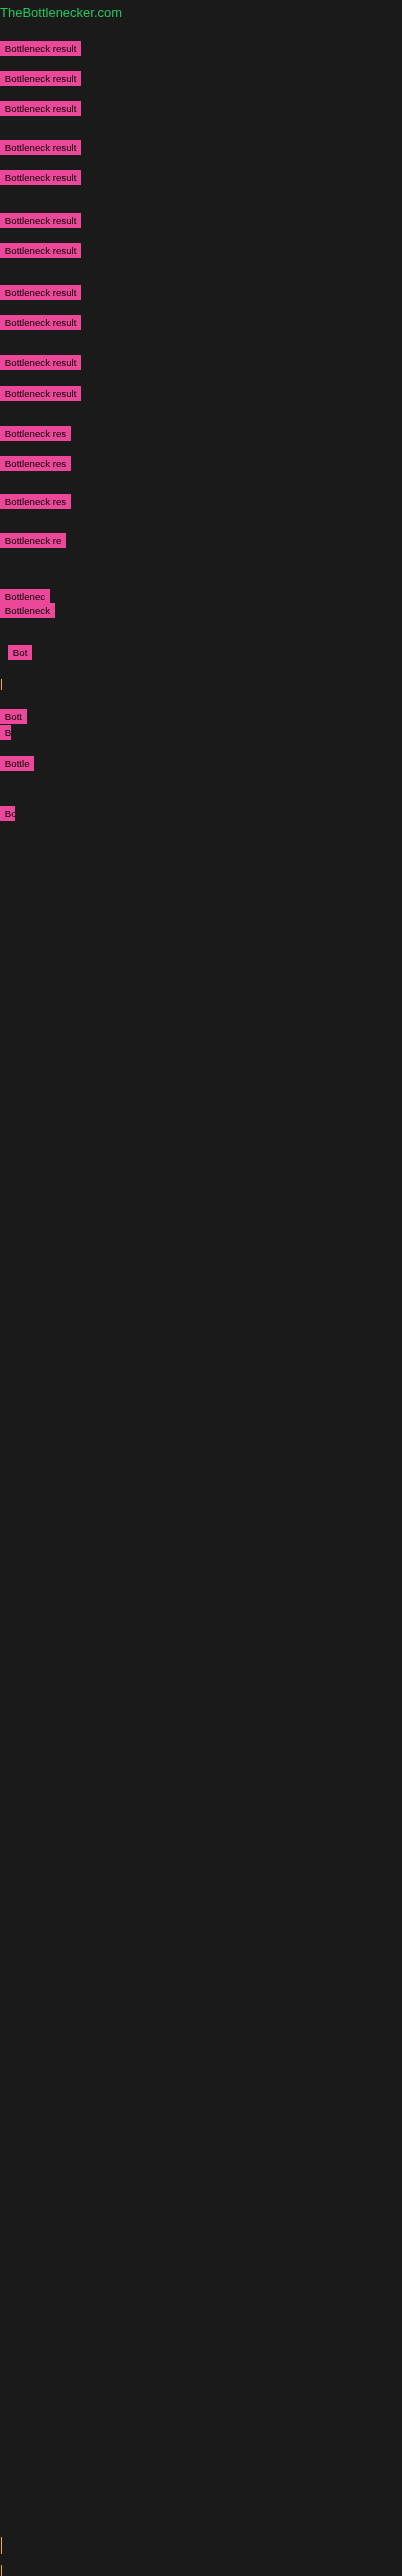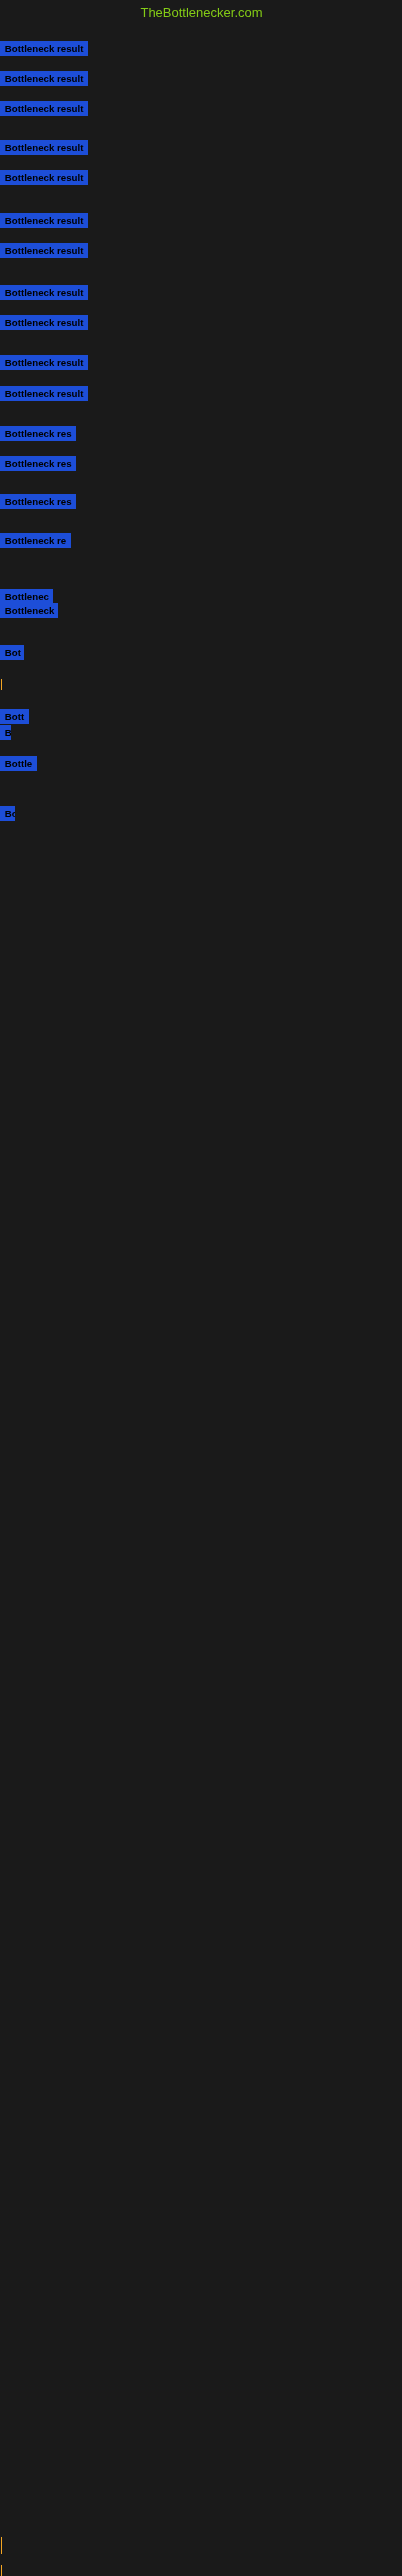--- a/index.html
+++ b/index.html
@@ -8,31 +8,30 @@
       box-sizing: border-box;
     }
     body {
       background-color: #1a1a1a;
       width: 403px;
       min-height: 2576px;
       font-family: Arial, sans-serif;
       position: relative;
     }
     .site-title {
-      color: #84cc16;
+      color: #22c55e;
       font-size: 13px;
-      text-align: center;
       padding: 4.8px 0;
       font-weight: normal;
     }
     .bottleneck-badge {
-      background-color: #1d4ed8;
+      background-color: #ec4899;
       color: #000000;
       font-size: 9.7px;
-      font-weight: bold;
+      font-weight: normal;
       padding: 2.4px 4.8px;
       display: inline-block;
       position: absolute;
       left: 0;
       white-space: nowrap;
       overflow: hidden;
     }
     .vertical-line {
       position: absolute;
       left: 0.8px;
@@ -57,21 +56,21 @@
     <div class="bottleneck-badge" style="top: 290px; max-width: 90px;">Bottleneck result</div>
     <div class="bottleneck-badge" style="top: 330px; max-width: 90px;">Bottleneck result</div>
     <div class="bottleneck-badge" style="top: 361px; max-width: 90px;">Bottleneck result</div>
     <div class="bottleneck-badge" style="top: 401px; max-width: 84px;">Bottleneck res</div>
     <div class="bottleneck-badge" style="top: 431px; max-width: 84px;">Bottleneck res</div>
     <div class="bottleneck-badge" style="top: 469px; max-width: 77px;">Bottleneck res</div>
     <div class="bottleneck-badge" style="top: 499px; max-width: 71px; margin-top: 9px;">Bottleneck re</div>
     <div class="bottleneck-badge" style="top: 530px; max-width: 58px; margin-top: 48px;">Bottleneck</div>
     <div class="bottleneck-badge" style="top: 564px; max-width: 39px;">Bottle</div>
     <div class="bottleneck-badge" style="top: 564px; max-width: 53px;">Bottlenec</div>
-    <div class="bottleneck-badge" style="top: 620px; max-width: 24px;">Bot</div>
+    <div class="bottleneck-badge" style="top: 620px; max-width: 24px; margin-left: 8px;">Bot</div>
     <div class="bottleneck-badge" style="top: 684px; max-width: 29px;">Bott</div>
     <div class="bottleneck-badge" style="top: 700px; max-width: 11.3px;">B</div>
     <div class="bottleneck-badge" style="top: 731px; max-width: 39px;">Bottle</div>
     <div class="bottleneck-badge" style="top: 781px; max-width: 14.5px;">Bo</div>
     <div class="vertical-line" style="top: 654px; height: 11.3px;"></div>
     <div class="vertical-line" style="top: 2512px; height: 17.7px;"></div>
     <div class="vertical-line" style="top: 2540px; height: 17.7px;"></div>
   </div>
 
 

